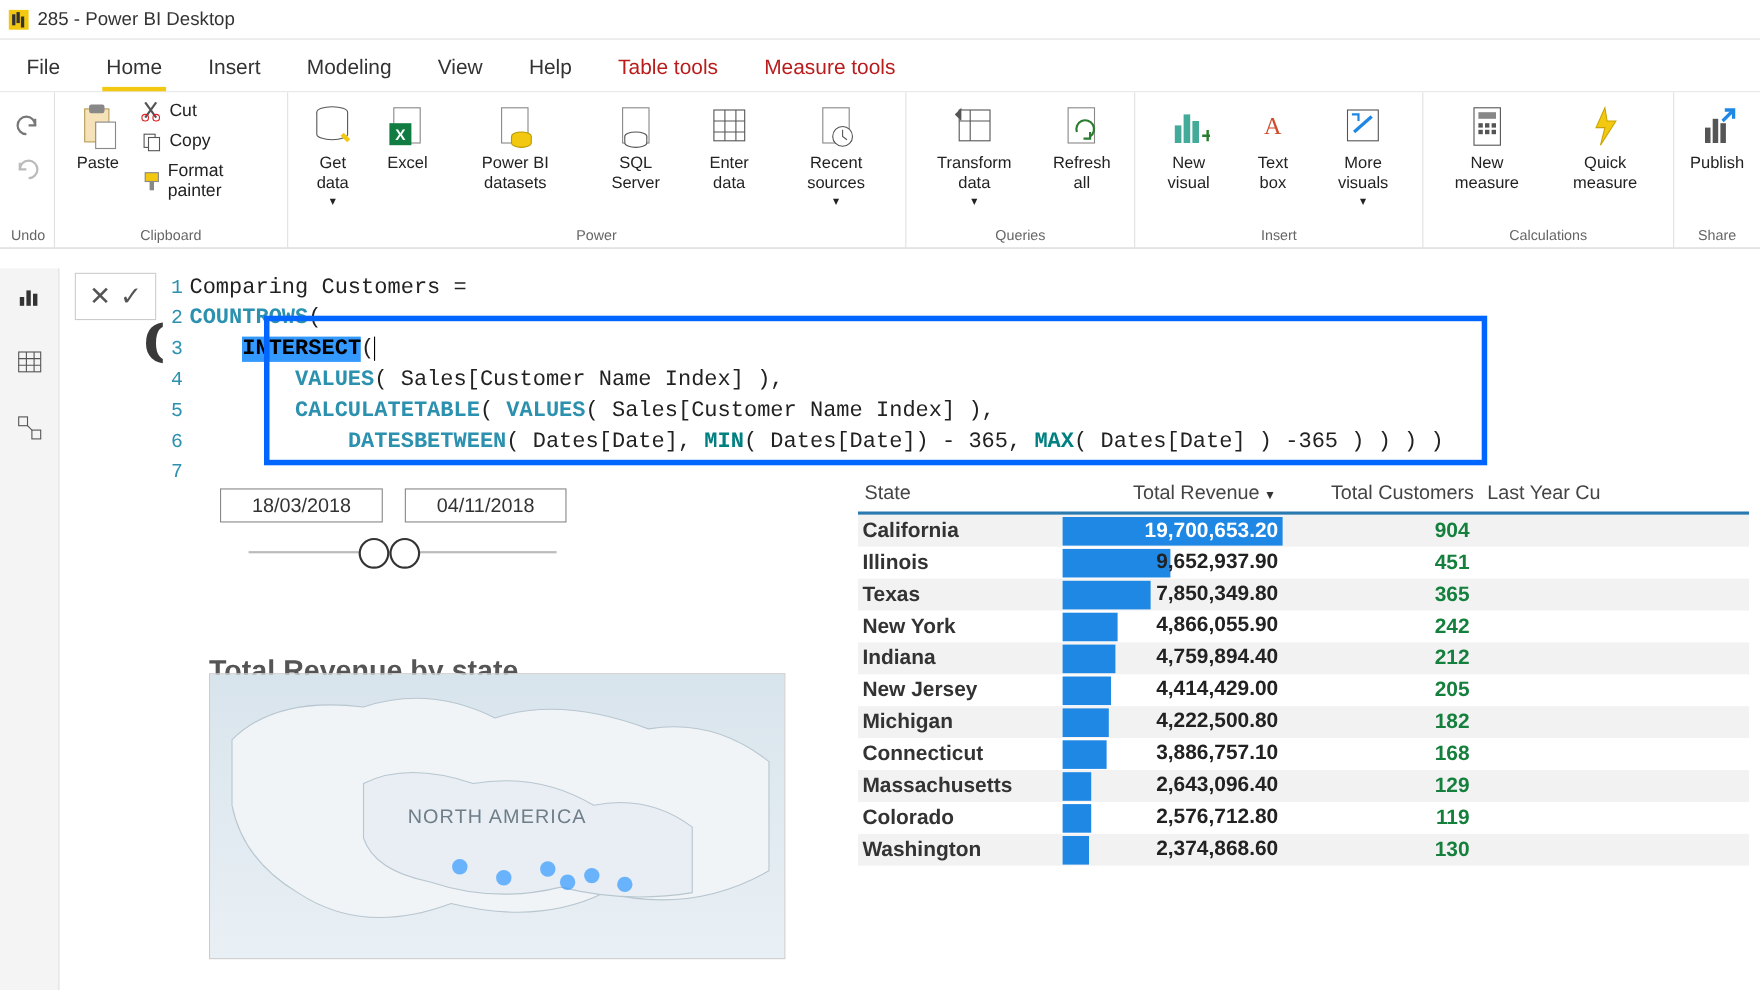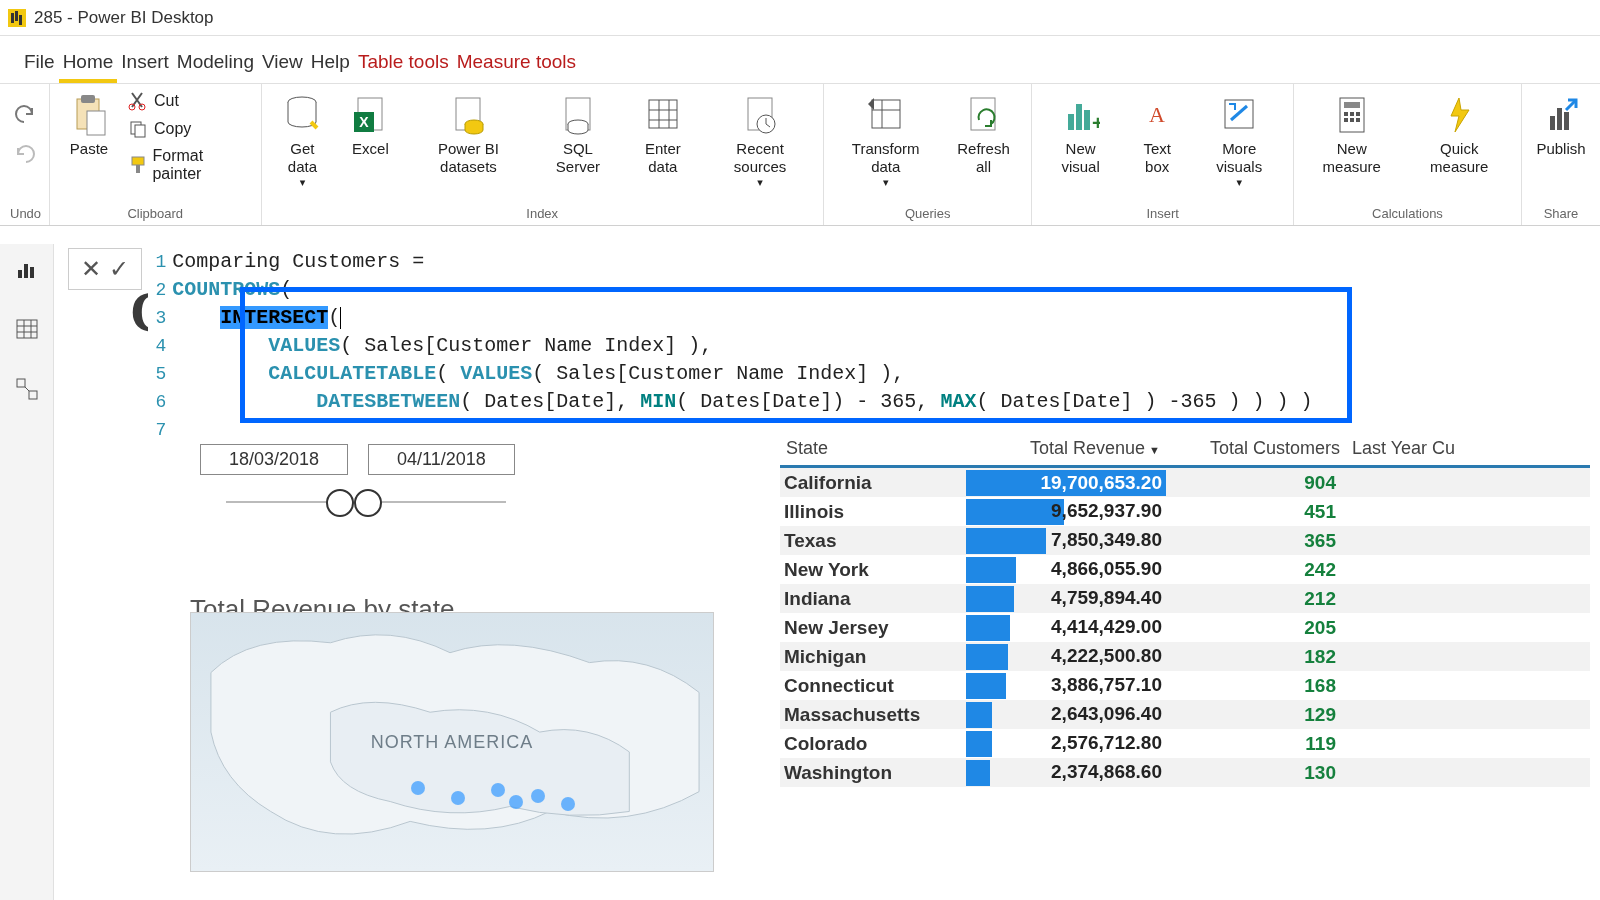--- a/index.html
+++ b/index.html
@@ -1,21 +1,21 @@
 <!DOCTYPE html>
 <html><head>
 <meta charset="utf-8">
 <style>
   * { box-sizing: border-box; margin: 0; padding: 0; }
   body { font-family: 'Segoe UI', Tahoma, sans-serif; font-size: 14px; background: #fff; color: #222; width: 1600px; height: 900px; overflow: hidden; }
   .titlebar { display: flex; align-items: center; height: 36px; padding: 0 8px; background: #fff; border-bottom: 1px solid #e0e0e0; }
   .titlebar .app-icon { width: 18px; height: 18px; background: #f2c811; margin-right: 8px; position: relative; }
   .titlebar .app-icon::after { content: ''; position: absolute; left: 3px; top: 4px; width: 3px; height: 10px; background: #333; box-shadow: 4px -2px 0 #333, 8px 2px 0 #333; }
   .titlebar .title { font-size: 17px; color: #333; }
-  .menubar { display: flex; align-items: flex-end; height: 48px; padding: 0 20px; border-bottom: 1px solid #e0e0e0; }
+  .menubar { display: flex; align-items: flex-end; height: 48px; padding: 0 20px; gap: 34px; border-bottom: 1px solid #e0e0e0; }
   .menubar .item { font-size: 19px; color: #333; padding: 8px 4px 10px 4px; cursor: pointer; }
   .menubar .item.active { border-bottom: 4px solid #f2c811; padding-bottom: 6px; font-weight: 400; }
   .menubar .item.context { color: #b91c1c; }
   .ribbon { display: flex; height: 142px; border-bottom: 1px solid #d0d0d0; background: #fff; }
   .group { display: flex; flex-direction: column; justify-content: space-between; border-right: 1px solid #e0e0e0; padding: 6px 10px 2px 10px; }
   .group-buttons { display: flex; align-items: flex-start; gap: 8px; flex: 1; }
   .group-label { text-align: center; font-size: 13px; color: #666; padding: 2px 0; }
   .big-btn { display: flex; flex-direction: column; align-items: center; justify-content: flex-start; min-width: 58px; padding: 2px 4px; cursor: pointer; text-align: center; }
   .big-btn .svg-wrap { height: 46px; display: flex; align-items: center; justify-content: center; margin-bottom: 2px; }
   .big-btn span.lbl { font-size: 15px; line-height: 1.2; color: #222; }
@@ -36,21 +36,21 @@
   .highlight-box { position: absolute; border: 5px solid #0066ff; pointer-events: none; }
   .sel { background: #3399ff; color: #000000; }
   .cursor-bar { display: inline-block; width: 1px; height: 22px; background: #000; vertical-align: middle; position: relative; }
   .heading-behind { position: absolute; left: 130px; top: 280px; font-size: 56px; font-weight: 700; color: #3a3a3a; font-family: Georgia, serif; z-index: 0;}
   .slicer { position: absolute; left: 200px; top: 444px; display: flex; flex-direction: column; gap: 8px; }
   .slicer-dates { display: flex; gap: 20px; }
   .slicer-dates .dt { border: 1px solid #888; padding: 4px 28px; font-size: 18px; color: #333; background: #fff; }
   .slider { width: 280px; height: 40px; position: relative; margin-left: 26px; }
   .slider .track { position: absolute; top: 18px; left: 0; right: 0; height: 2px; background: #bbb; }
   .slider .handle { position: absolute; top: 6px; width: 28px; height: 28px; border: 2px solid #333; border-radius: 50%; background: #fff; }
-  .chart-title { position: absolute; left: 190px; top: 594px; font-size: 26px; color: #555; font-weight: 400; }
+  .chart-title { position: absolute; left: 190px; top: 594px; font-size: 26px; color: #555; font-weight: 700; }
   .map { position: absolute; left: 190px; top: 612px; width: 524px; height: 260px; background: linear-gradient(#d8e4ec,#e9f0f5); border: 1px solid #ccc; overflow: hidden; }
   .map .land { position:absolute; width:100%; height:100%; }
   .map .label { position: absolute; left: 50%; top: 50%; transform: translate(-50%, -10px); font-size: 18px; color: #6e7d88; letter-spacing: 1px; }
   .map .dot { position: absolute; width: 14px; height: 14px; border-radius: 50%; background: #3399ff; opacity: 0.7; }
   .table-visual { position: absolute; left: 780px; top: 436px; right: 10px; }
   .tv-header { display: flex; border-bottom: 3px solid #2a7ab0; font-size: 18px; color: #444; padding-bottom: 4px; }
   .tv-header .col { padding: 2px 6px; }
   .col-state { width: 186px; }
   .col-rev { width: 200px; text-align: right; }
   .col-cust { width: 180px; text-align: right; }
@@ -204,21 +204,21 @@
               <rect x="6" y="4" width="24" height="32" fill="#fff" stroke="#888"></rect>
               <circle cx="24" cy="30" r="9" fill="#fff" stroke="#555"></circle>
               <path d="M24 24 V30 L28 33" stroke="#555" fill="none"></path>
             </svg>
           </div>
         <span class="lbl">Recent
 sources</span>
           <span style="font-size:11px;">▾</span>
       </div>
     </div>
-    <div class="group-label">Index</div>
+    <div class="group-label">Power</div>
   </div>
 
   <div class="group">
     <div class="group-buttons">
       <div class="big-btn">
         <div class="svg-wrap">
             <svg width="40" height="42">
               <rect x="6" y="6" width="28" height="28" fill="#fff" stroke="#555"></rect>
               <line x1="6" y1="16" x2="34" y2="16" stroke="#555"></line>
               <line x1="16" y1="6" x2="16" y2="34" stroke="#555"></line>

